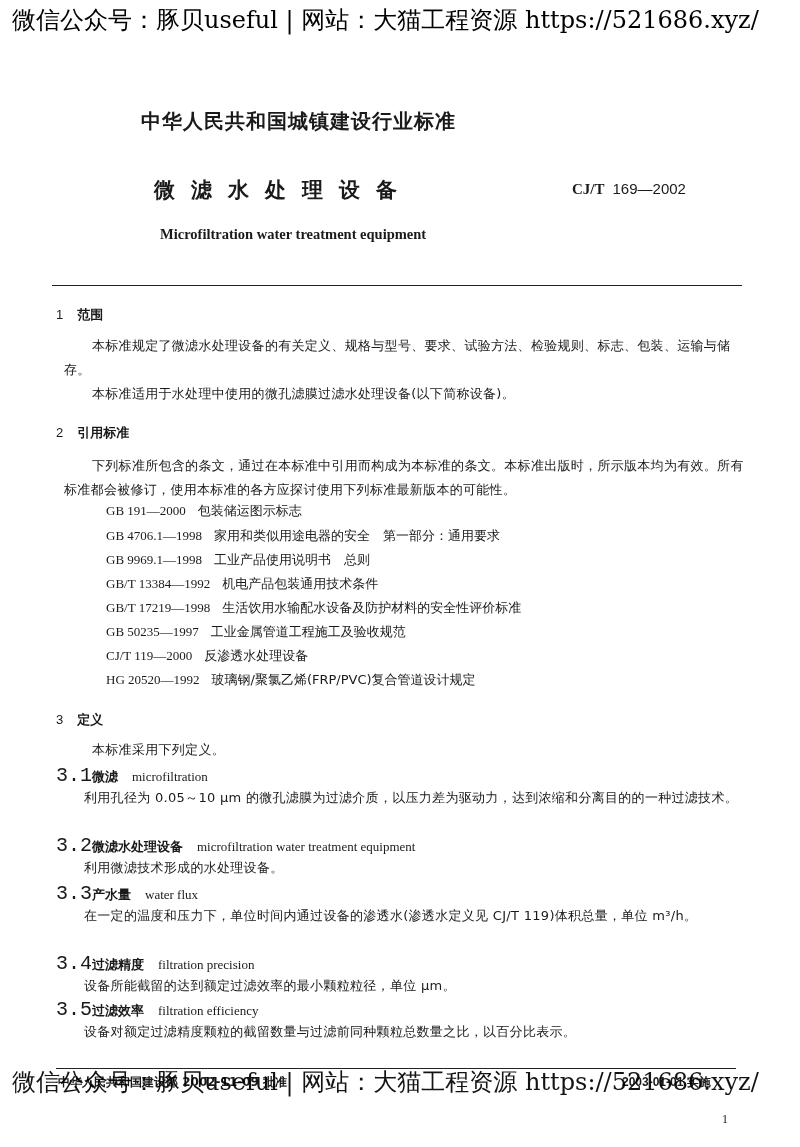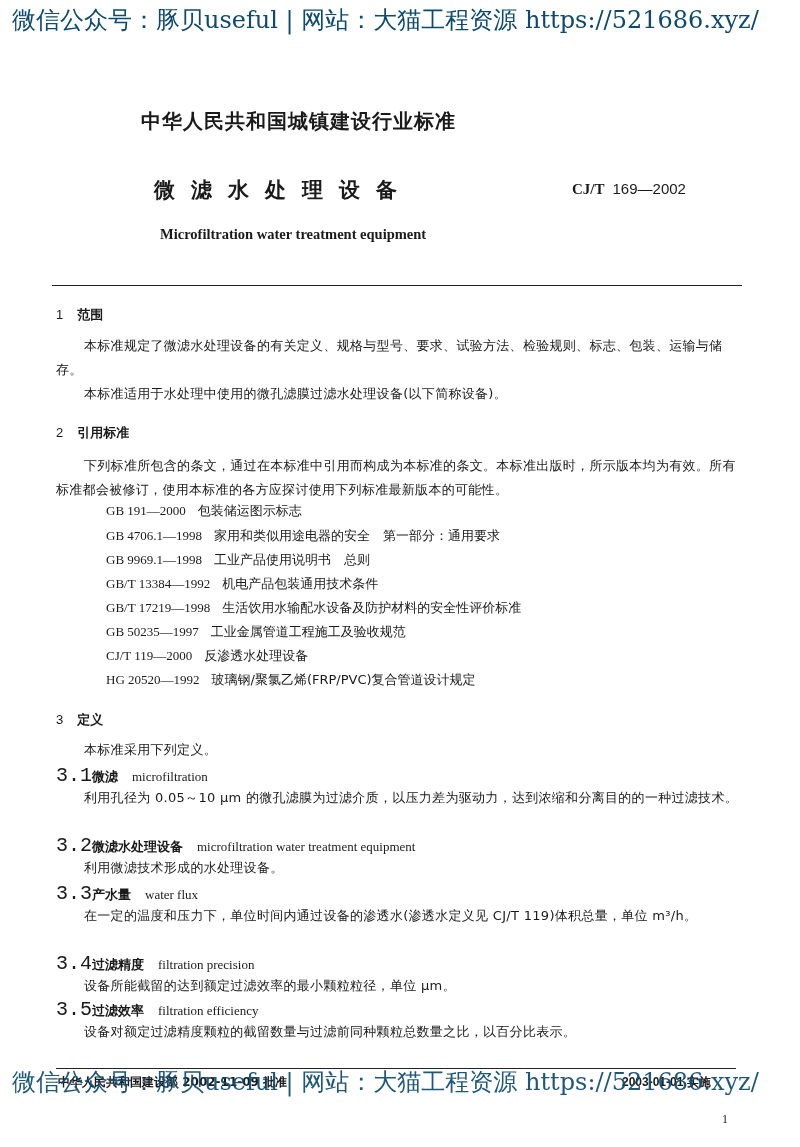--- a/index.html
+++ b/index.html
@@ -2,36 +2,36 @@
 <html><head>
 <meta charset="utf-8">
 <style>
   html, body { margin: 0; padding: 0; }
   body {
     width: 800px; height: 1147px; background: #ffffff; position: relative; overflow: hidden;
     font-family: "DejaVu Serif", "Liberation Serif", serif; color: #1a1a1a;
   }
   .wm {
     position: absolute; left: 12px; font-family: "DejaVu Serif", "Liberation Serif", serif;
-    font-size: 24px; color: #0c4a6e; white-space: nowrap; letter-spacing: 0px; z-index: 5;
+    font-size: 24px; color: #000000; white-space: nowrap; letter-spacing: 0px; z-index: 5;
   }
   .wm-top { top: 4px; }
   .wm-bottom { top: 1066px; opacity: 0.92; }
   .org { position: absolute; top: 108px; left: 141px; font-family: "DejaVu Sans", sans-serif; font-weight: bold; font-size: 20px; letter-spacing: 1px; }
   .title { position: absolute; top: 176px; left: 154px; font-family: "DejaVu Sans", sans-serif; font-weight: bold; font-size: 21px; letter-spacing: 16px; }
   .code { position: absolute; top: 180px; left: 572px; font-size: 15px; }
   .code .c1 { font-family: "Liberation Serif", serif; font-weight: bold; }
   .code .c2 { font-family: "Liberation Sans", sans-serif; margin-left: 8px; }
   .entitle { position: absolute; top: 226px; left: 160px; font-family: "Liberation Serif", serif; font-weight: bold; font-size: 14.5px; }
   .rule { position: absolute; left: 52px; width: 690px; height: 0; border-top: 1.6px solid #222; }
   .rule-top { top: 285px; }
   .rule-bottom { top: 1068px; left: 56px; width: 680px; }
   .sec { position: absolute; left: 56px; font-family: "DejaVu Sans", sans-serif; font-weight: bold; font-size: 13px; }
   .sec .num { font-weight: normal; font-family: "Liberation Sans", sans-serif; margin-right: 14px; }
-  .p { position: absolute; left: 56px; width: 690px; font-family: "DejaVu Sans", sans-serif; font-size: 13px; line-height: 24px; letter-spacing: 0.3px; }
+  .p { position: absolute; left: 64px; width: 690px; font-family: "DejaVu Sans", sans-serif; font-size: 13px; line-height: 24px; letter-spacing: 0.3px; }
   .indent { text-indent: 28px; }
   .ref { position: absolute; left: 88px; font-size: 13px; white-space: nowrap; }
   .ref .rc { font-family: "Liberation Serif", serif; display: inline-block; margin-left: 18px; }
   .ref .rt { font-family: "DejaVu Sans", sans-serif; margin-left: 12px; }
   .term { position: absolute; left: 56px; font-size: 13px; white-space: nowrap; }
   .term .tn { font-family: Liberation Mono, monospace; display: inline-block; width: 36px; font-size: 20px; }
   .term .tz { font-family: "DejaVu Sans", sans-serif; font-weight: bold; }
   .term .te { font-family: "Liberation Serif", serif; margin-left: 14px; }
   .def { position: absolute; left: 56px; width: 690px; font-family: "DejaVu Sans", sans-serif; font-size: 13px; line-height: 24px; text-indent: 28px; letter-spacing: 0.3px; }
   .footer-left { position: absolute; top: 1074px; left: 58px; font-family: "DejaVu Sans", sans-serif; font-weight: bold; font-size: 12px; }

